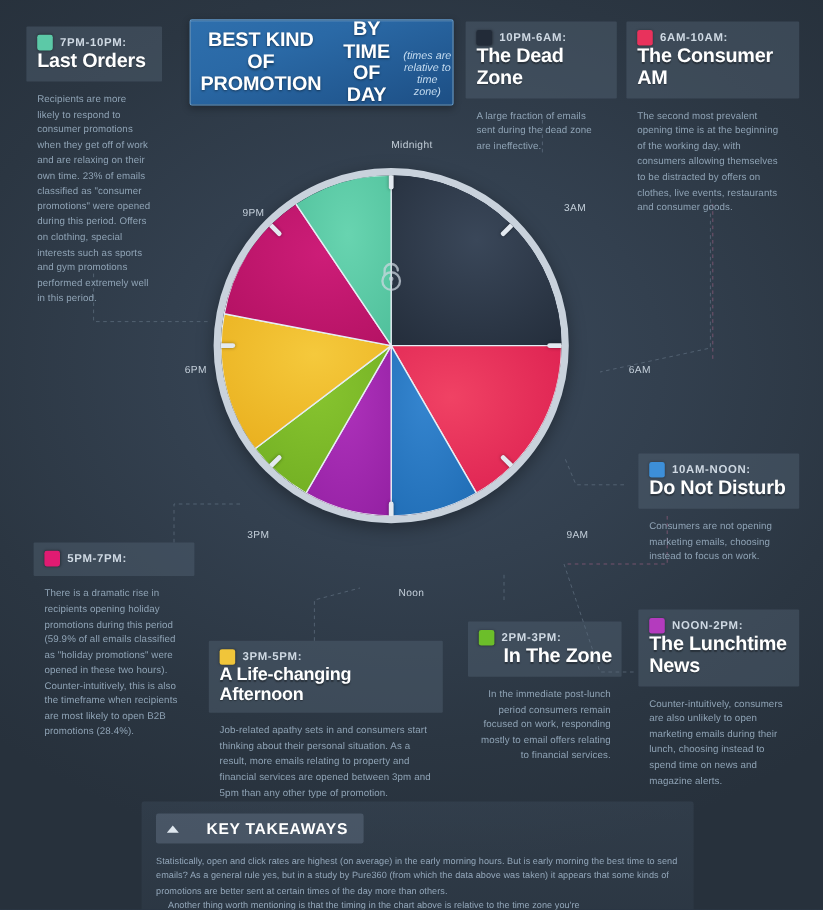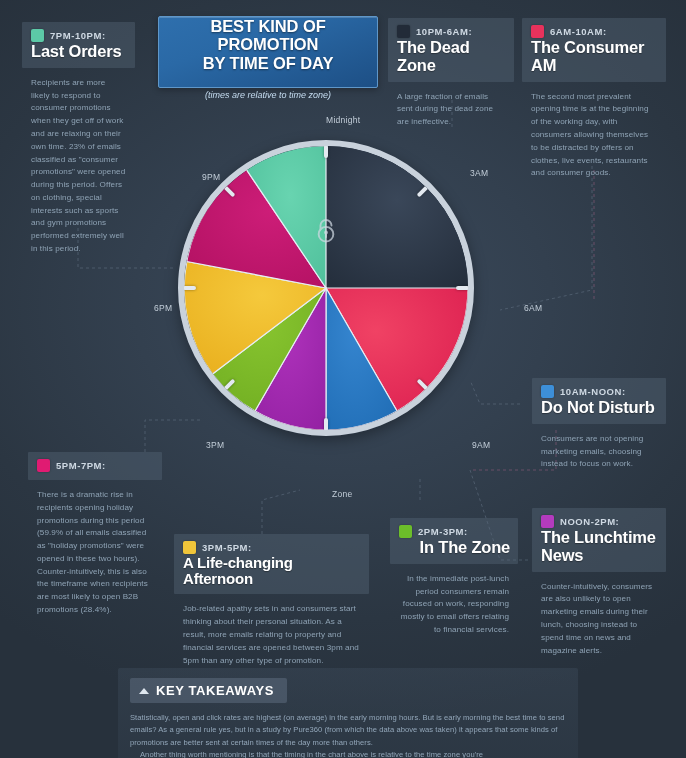--- a/index.html
+++ b/index.html
@@ -60,22 +60,22 @@
   }
 
   
   #main-title {
     position: absolute;
     left: 158px; top: 16px;
     width: 220px; height: 72px;
     background: linear-gradient(160deg, #2e6fad 0%, #2a69a6 35%, #1d4f85 100%);
     border: 1px solid #5f97c9;
     border-radius: 2px;
-    display: flex; flex-direction: column;
-    align-items: center; justify-content: space-between;
+    display: flex; 
+    align-items: center; justify-content: center;
     box-shadow: 0 2px 6px rgba(0,0,0,.28), inset 0 1px 0 rgba(255,255,255,.18);
   }
   #main-title .t {
     font-size: 16.5px; font-weight: bold; line-height: 1.12;
     text-align: center; letter-spacing: -.1px;
     text-shadow: 0 1px 2px rgba(0,0,0,.45);
     padding: 0 8px;
   }
   #main-title .sub {
     margin-top: 18px;
@@ -133,21 +133,21 @@
   
   #key-takeaways {
     position: absolute;
     left: 118px; top: 668px;
     width: 460px; height: 90px;
     background: linear-gradient(180deg, rgba(70,86,104,0.30) 0%, rgba(62,78,95,0.22) 100%);
     border-radius: 2px 2px 0 0;
     padding: 10px 12px;
   }
   #kt-badge {
-    display: inline-flex; align-items: center; gap: 7px;
+    display: inline-flex; align-items: center; gap: 23px;
     background: rgba(92,108,126,0.55);
     padding: 5px 13px 5px 9px;
     border-radius: 2px;
   }
   #kt-badge .chev {
     width: 0; height: 0;
     border-left: 5px solid transparent;
     border-right: 5px solid transparent;
     border-bottom: 6px solid #dfe7ef;
   }
@@ -381,21 +381,21 @@
         <circle cx="12" cy="15.5" r="2.1" fill="#cfd8e2"></circle>
         <path d="M12,16.5 L12,20.5" stroke="#cfd8e2" stroke-width="2.1" stroke-linecap="round"></path>
       </svg>
     </div>
   </div>
 
   <div class="clock-label" style="left:306px; top:115px;">Midnight</div>
   <div class="clock-label" style="left:450px; top:168px;">3AM</div>
   <div class="clock-label" style="left:504px; top:303px;">6AM</div>
   <div class="clock-label" style="left:452px; top:440px;">9AM</div>
-  <div class="clock-label" style="left:312px; top:489px;">Zone</div>
+  <div class="clock-label" style="left:312px; top:489px;">Noon</div>
   <div class="clock-label" style="left:186px; top:440px;">3PM</div>
   <div class="clock-label" style="left:134px; top:303px;">6PM</div>
   <div class="clock-label" style="left:182px; top:172px;">9PM</div>
 
   <div id="key-takeaways">
     <div id="kt-badge">
       <span class="chev"></span>
       <span class="lbl">KEY TAKEAWAYS</span>
     </div>
     <div id="kt-body">

